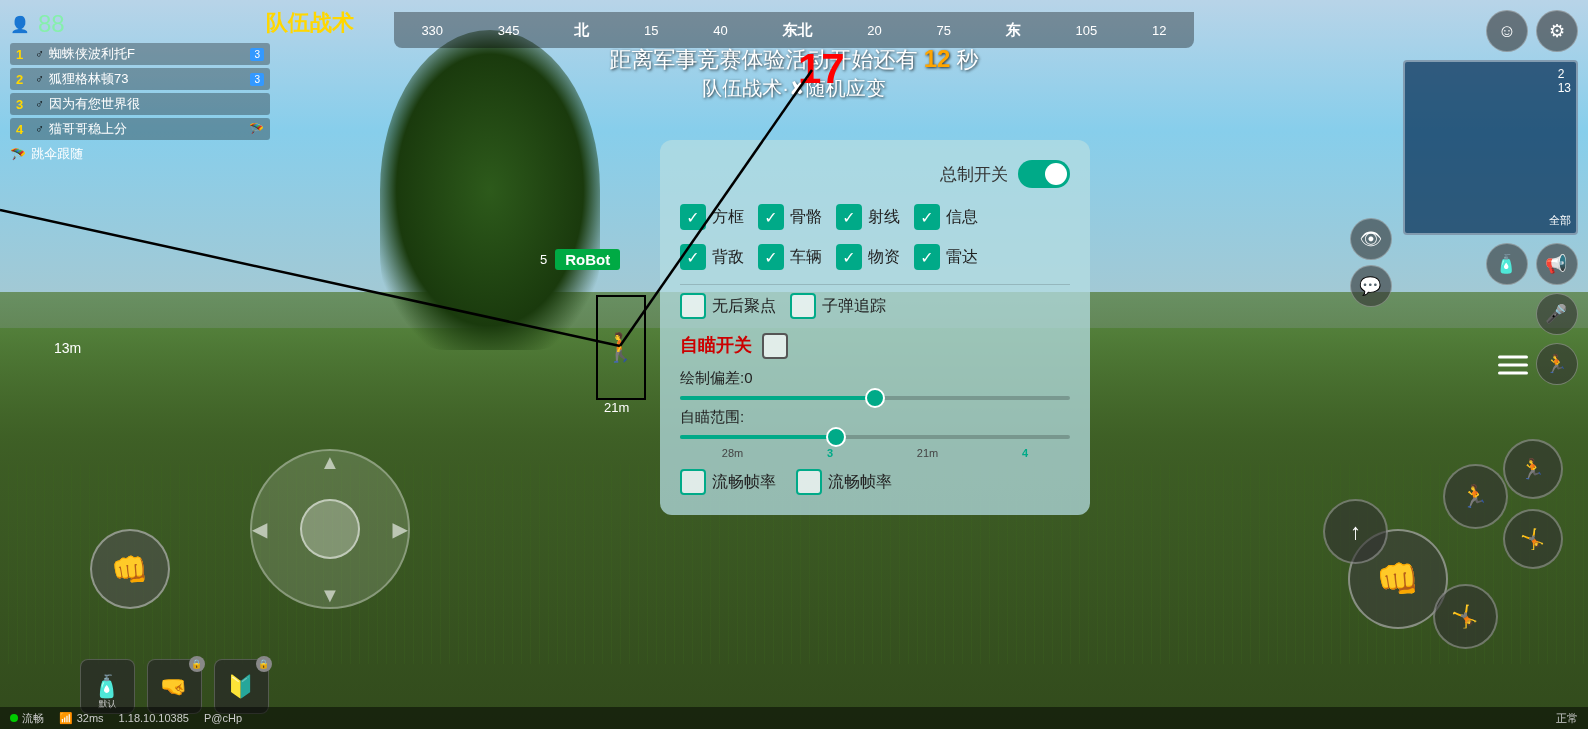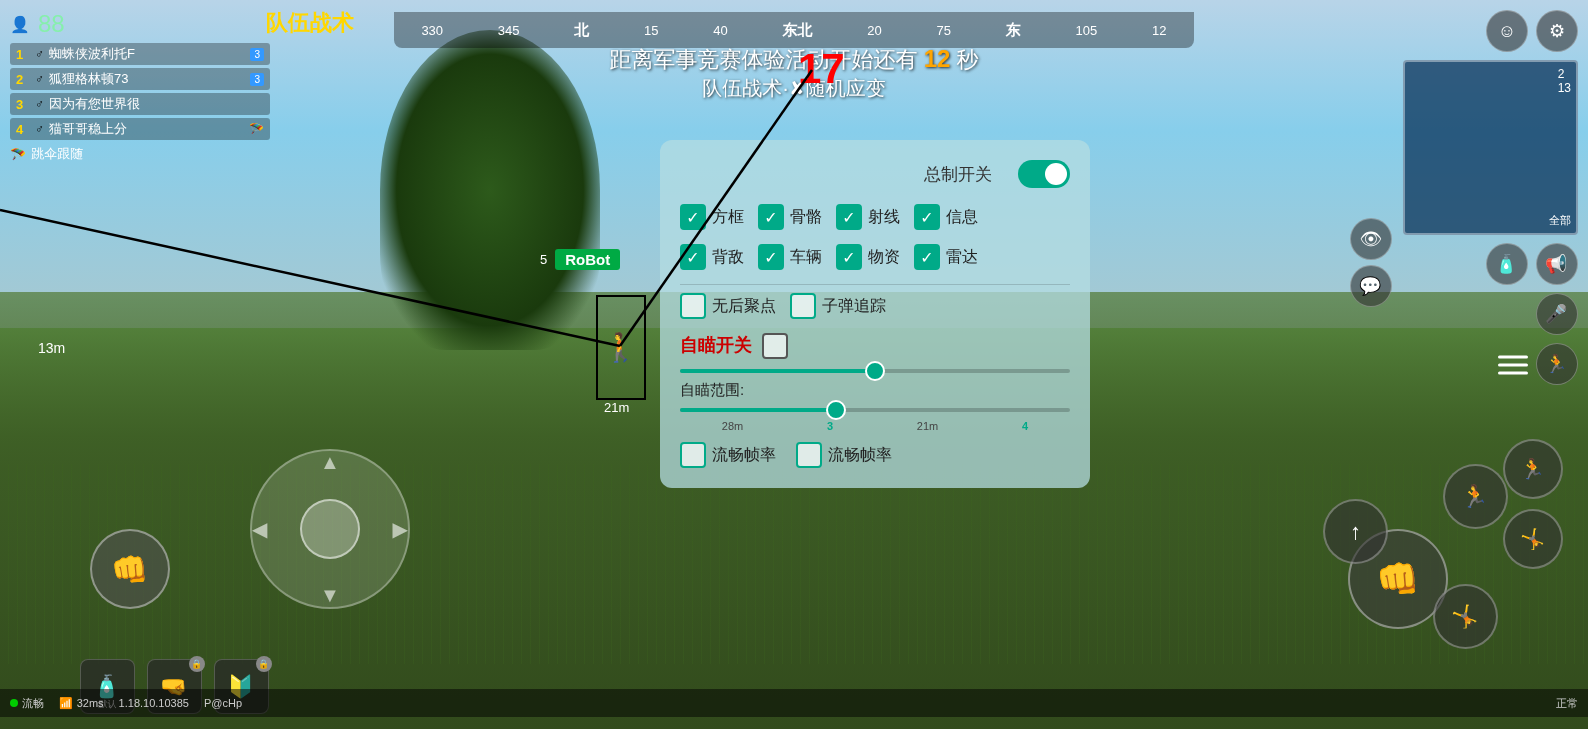--- a/index.html
+++ b/index.html
@@ -196,21 +196,21 @@
       align-items: center;
       gap: 5px;
       margin-top: 5px;
       color: #fff;
       font-size: 13px;
     }
 
     
     .dist-left {
       position: absolute;
-      left: 38px;
+      left: 54px;
       top: 340px;
       color: #fff;
       font-size: 14px;
       z-index: 20;
     }
 
     
     .joystick-area {
       position: absolute;
       bottom: 100px;
@@ -309,28 +309,28 @@
       border-radius: 50%;
       width: 16px; height: 16px;
       font-size: 9px;
       display: flex; align-items: center; justify-content: center;
       color: #fff;
     }
 
     
     .bottom-status {
       position: absolute;
-      bottom: 12px;
+      bottom: 0;
       left: 0;
       right: 0;
       height: 22px;
       background: rgba(0,0,0,0.5);
       display: flex;
       align-items: center;
-      padding: 14px 10px;
+      padding: 8px 10px;
       gap: 15px;
       z-index: 20;
     }
     .status-item {
       color: #ccc;
       font-size: 11px;
       display: flex;
       align-items: center;
       gap: 4px;
     }
@@ -395,21 +395,20 @@
       padding: 20px;
       z-index: 30;
     }
 
     
     .panel-header {
       display: flex;
       align-items: center;
       justify-content: flex-end;
       margin-bottom: 16px;
-      gap: 16px;
     }
     .toggle-label {
       color: #333;
       font-size: 17px;
       font-weight: 500;
       margin-right: 10px;
     }
     .toggle-switch {
       width: 52px; height: 28px;
       background: #00aa88;
@@ -964,20 +963,21 @@
         <span class="cb-label">子弹追踪</span>
       </div>
     </div>
 
     <div class="autoaim-row">
       <span class="autoaim-label">自瞄开关</span>
       <div class="cb-box-auto"></div>
     </div>
 
     <div class="slider-section">
+      <div class="slider-label">绘制偏差:0</div>
       <div class="slider-track">
         <div class="slider-fill" style="width:50%;"></div>
         <div class="slider-thumb" style="left:calc(50% - 10px);"></div>
       </div>
     </div>
 
     <div class="slider-section">
       <div class="slider-label">自瞄范围:</div>
       <div class="slider-track">
         <div class="slider-fill" style="width:40%;"></div>

